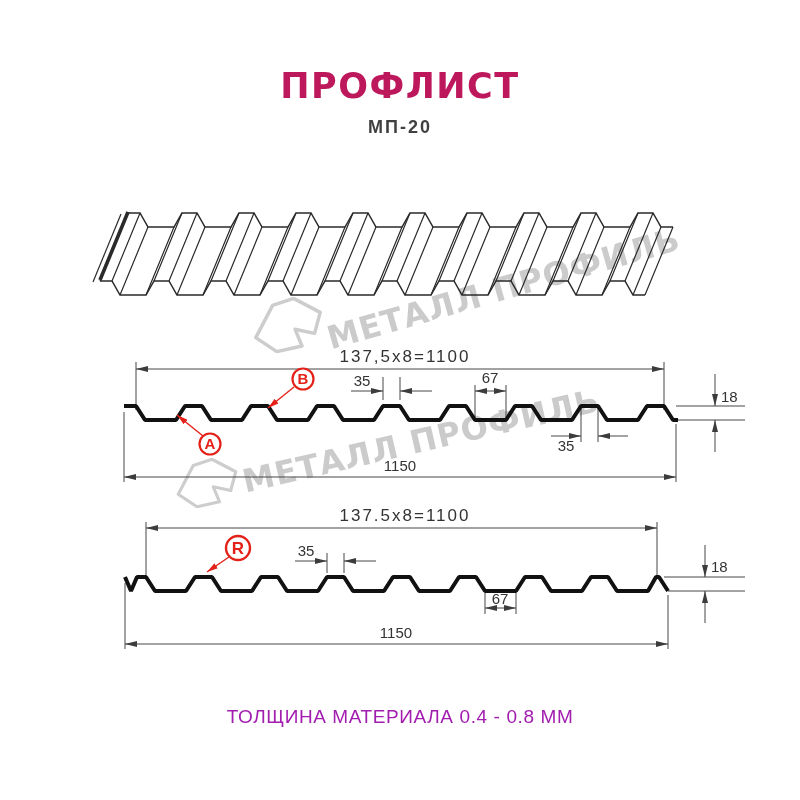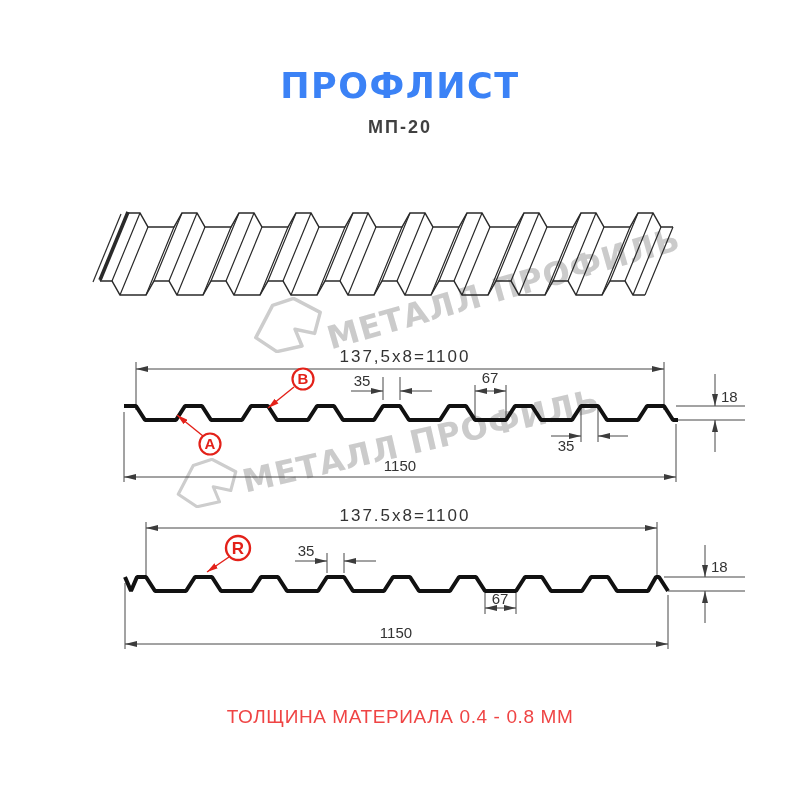--- a/index.html
+++ b/index.html
@@ -1,25 +1,25 @@
 <!DOCTYPE html>
 <html><head>
 <meta charset="utf-8">
 <style>
   html,body{margin:0;padding:0;background:#ffffff;}
   .canvas{position:relative;width:800px;height:800px;background:#fff;overflow:hidden;
           font-family:"Liberation Sans",sans-serif;}
   .page-title{position:absolute;left:0;top:66px;width:800px;text-align:center;
 
               font-family:"DejaVu Sans","Liberation Sans",sans-serif;
-              font-size:35px;font-weight:bold;letter-spacing:1.5px;color:#3b82f6;}
+              font-size:35px;font-weight:bold;letter-spacing:1.5px;color:#be185d;}
   .page-subtitle{position:absolute;left:0;top:117px;width:800px;text-align:center;
               font-size:18px;font-weight:600;letter-spacing:2px;color:#404040;}
   .footer-note{position:absolute;left:0;top:706px;width:800px;text-align:center;
-              font-size:19px;font-weight:500;letter-spacing:0.6px;color:#ef4444;}
+              font-size:19px;font-weight:500;letter-spacing:0.6px;color:#a21caf;}
   .watermark{position:absolute;white-space:nowrap;color:#c9c9c9;opacity:0.95;
               font-family:"DejaVu Sans","Liberation Sans",sans-serif;
               font-weight:bold;font-size:32px;letter-spacing:1px;}
   .wm1{left:328px;top:320px;transform:rotate(-16deg);transform-origin:0 50%;}
   .wm2{left:243px;top:463px;transform:rotate(-13deg);transform-origin:0 50%;}
   .wm-logo{position:absolute;}
   .drawing{position:absolute;left:0;top:0;}
   svg text{font-family:"Liberation Sans",sans-serif;fill:#333333;}
   .dimtxt{font-size:15px;}
   .dimtxt-big{font-size:17px;letter-spacing:2px;}

